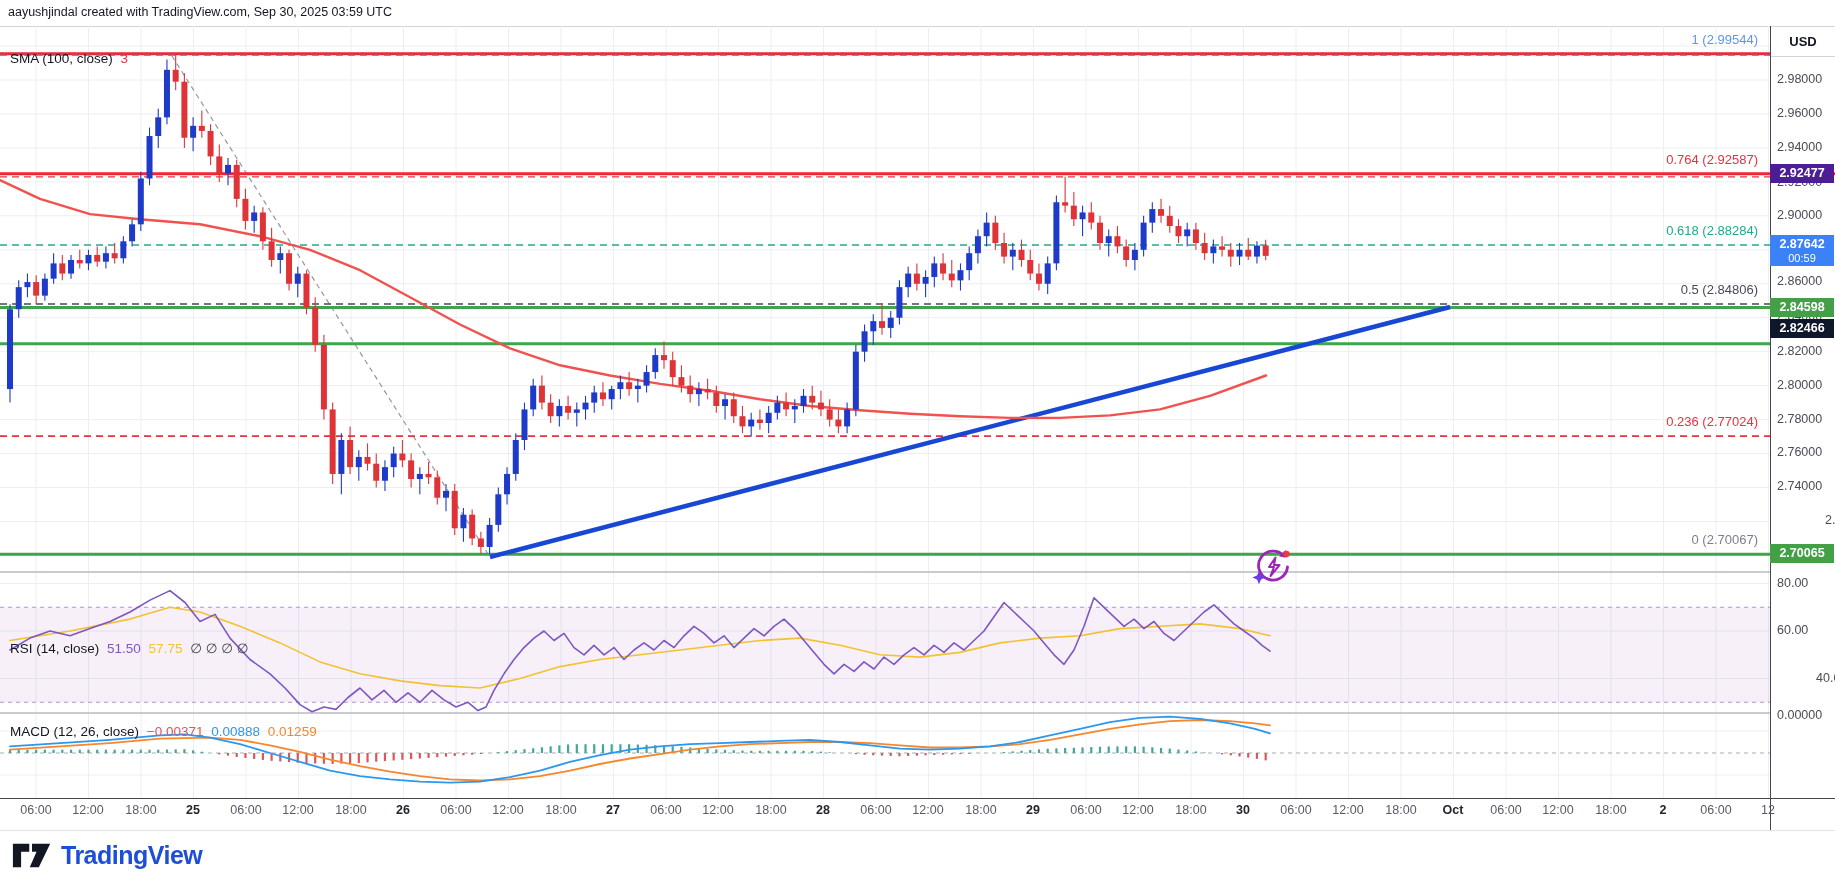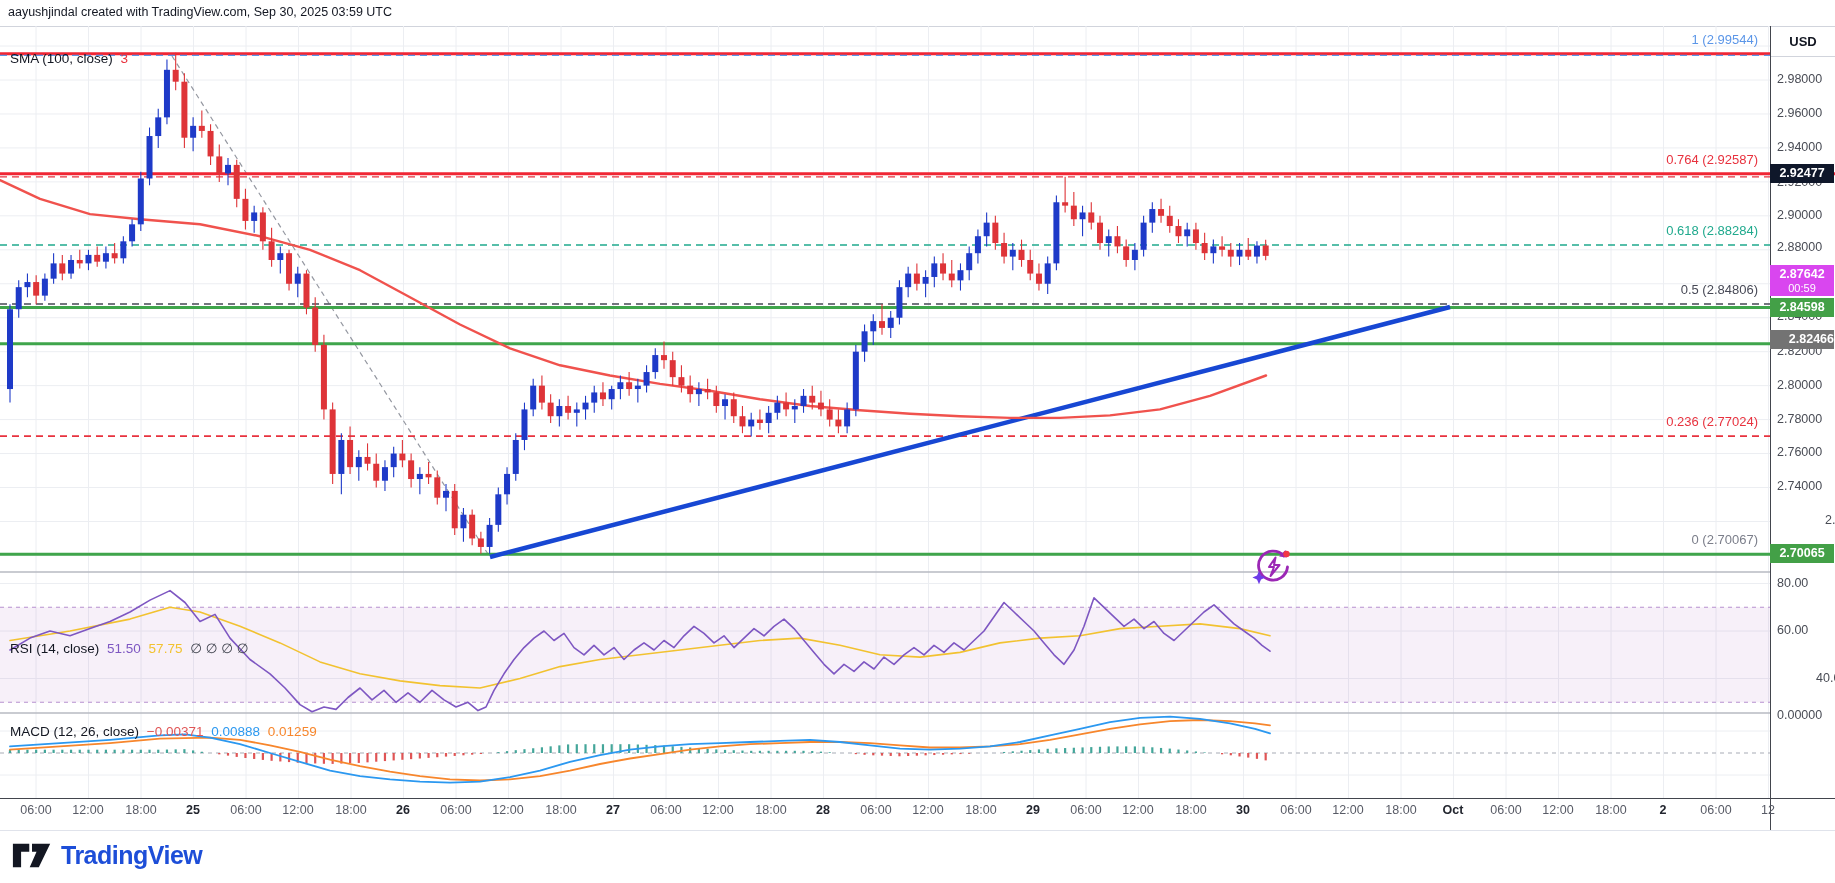--- a/index.html
+++ b/index.html
@@ -647,18 +647,18 @@
     <div class="abs price-lbl" style="top: 344px;">2.82000</div>
     <div class="abs price-lbl" style="top: 378px;">2.80000</div>
     <div class="abs price-lbl" style="top: 412px;">2.78000</div>
     <div class="abs price-lbl" style="top: 445px;">2.76000</div>
     <div class="abs price-lbl" style="top: 479px;">2.74000</div>
     <div class="abs price-lbl" style="top: 513px; margin-left: 48px;">2.72000</div>
     <div class="abs price-lbl" style="top: 575.5px;">80.00</div>
     <div class="abs price-lbl" style="top: 623px;">60.00</div>
     <div class="abs price-lbl" style="top: 670.5px; margin-left: 39px;">40.00</div>
     <div class="abs price-lbl" style="top: 708px;">0.00000</div>
-    <div class="abs badge" style="background: #0f172a; top: 164px;">2.92477</div>
-    <div class="abs badge" style="background: #d946ef; top: 265px;">2.87642<div class="sub">00:59</div></div>
+    <div class="abs badge" style="background: #4c1d95; top: 164px;">2.92477</div>
+    <div class="abs badge" style="background: #3b82f6; top: 235px;">2.87642<div class="sub">00:59</div></div>
     <div class="abs badge" style="background: rgb(67, 160, 71); top: 298px;">2.84598</div>
-    <div class="abs badge" style="background: #737373; top: 330px; text-align: right;">2.82466</div>
+    <div class="abs badge" style="background: #0f172a; top: 319px;">2.82466</div>
     <div class="abs badge" style="background: rgb(67, 160, 71); top: 544px;">2.70065</div>
   </div>
 
 </body></html>

